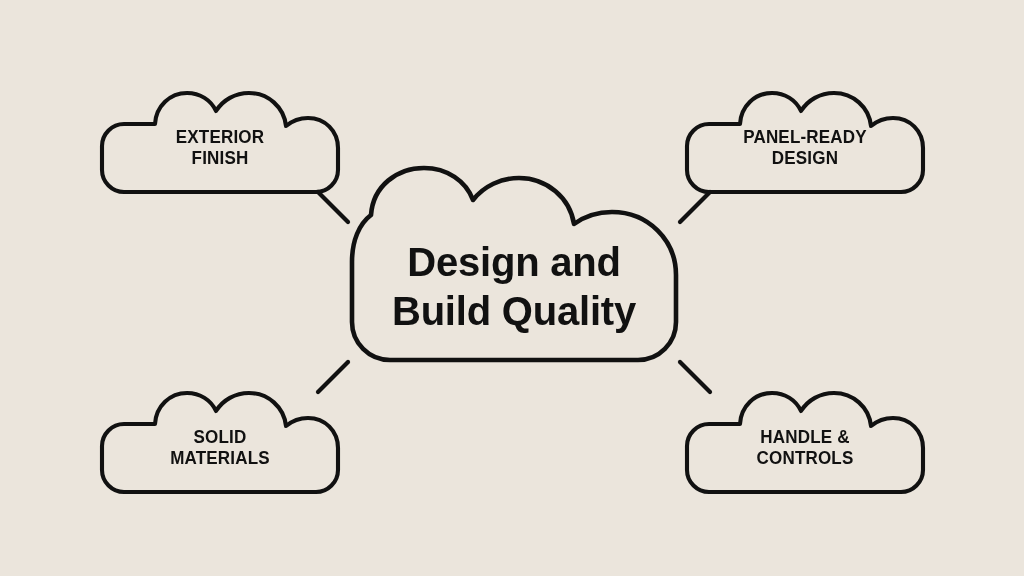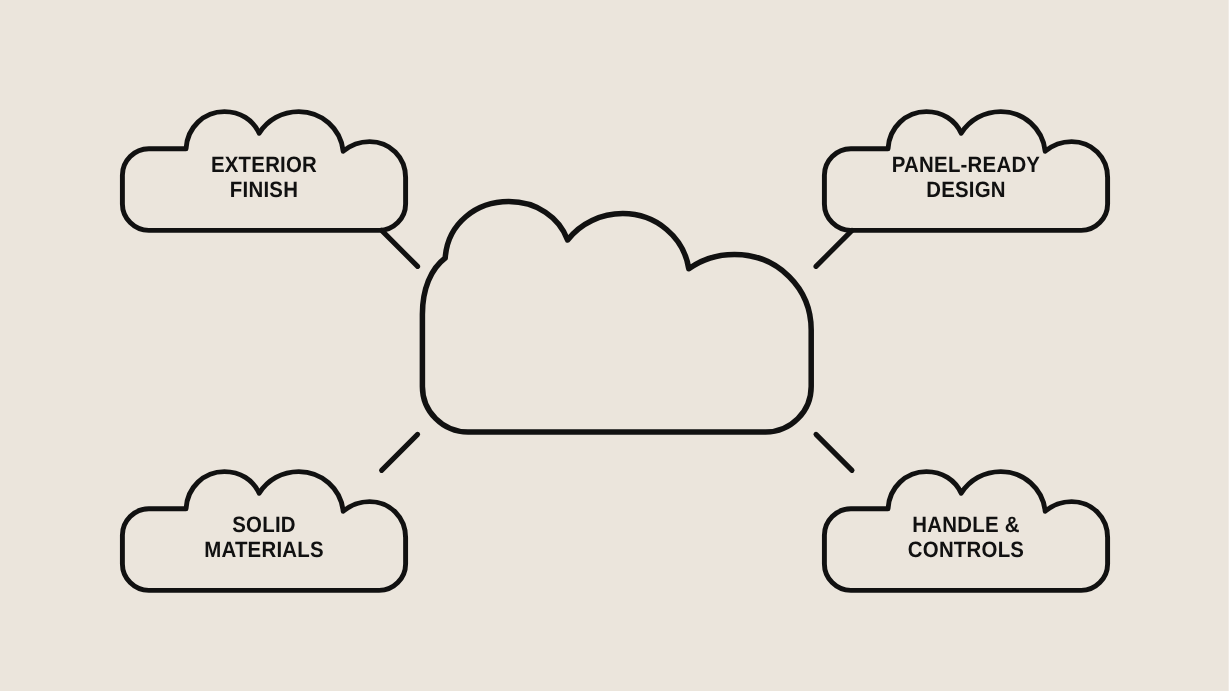--- a/index.html
+++ b/index.html
@@ -149,20 +149,22 @@
            L 923 470
            C 923 482, 913 492, 901 492
            L 709 492
            C 697 492, 687 482, 687 470
            L 687 446
            C 687 434, 697 424, 709 424
            Z"></path>
     </g>
   </svg>
 
+  <div class="node-label center-label" style="left:352px; top:238px; width:324px; color:#111111;">Design and
+Build Quality</div>
 
   <div class="node-label satellite-label" style="left:102px; top:126px; width:236px; color:#111111;">EXTERIOR
 FINISH</div>
 
   <div class="node-label satellite-label" style="left:687px; top:126px; width:236px; color:#111111;">PANEL-READY
 DESIGN</div>
 
   <div class="node-label satellite-label" style="left:102px; top:426px; width:236px; color:#111111;">SOLID
 MATERIALS</div>
 

